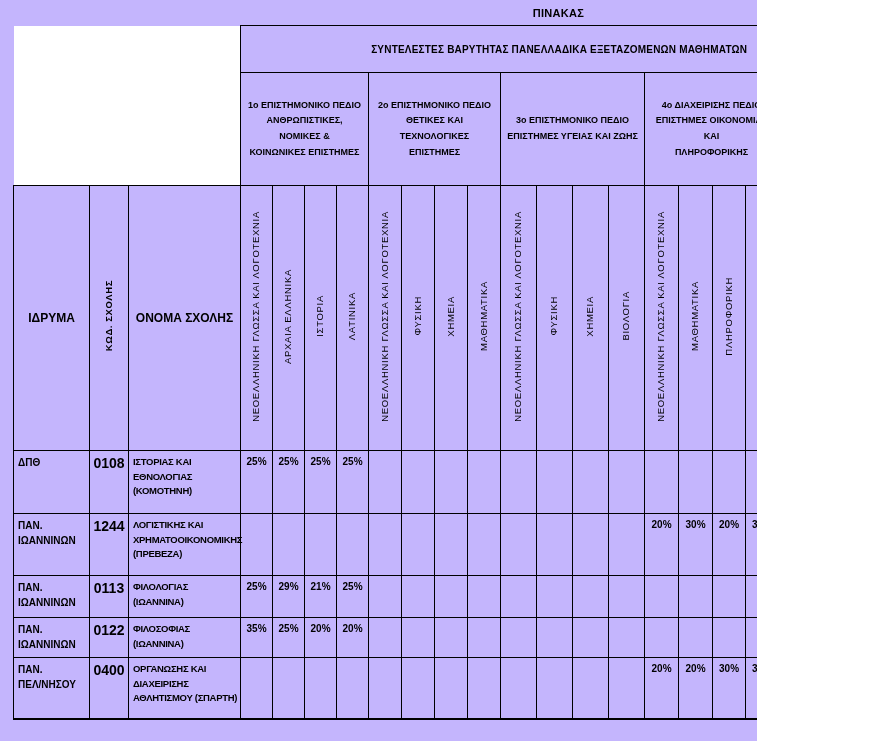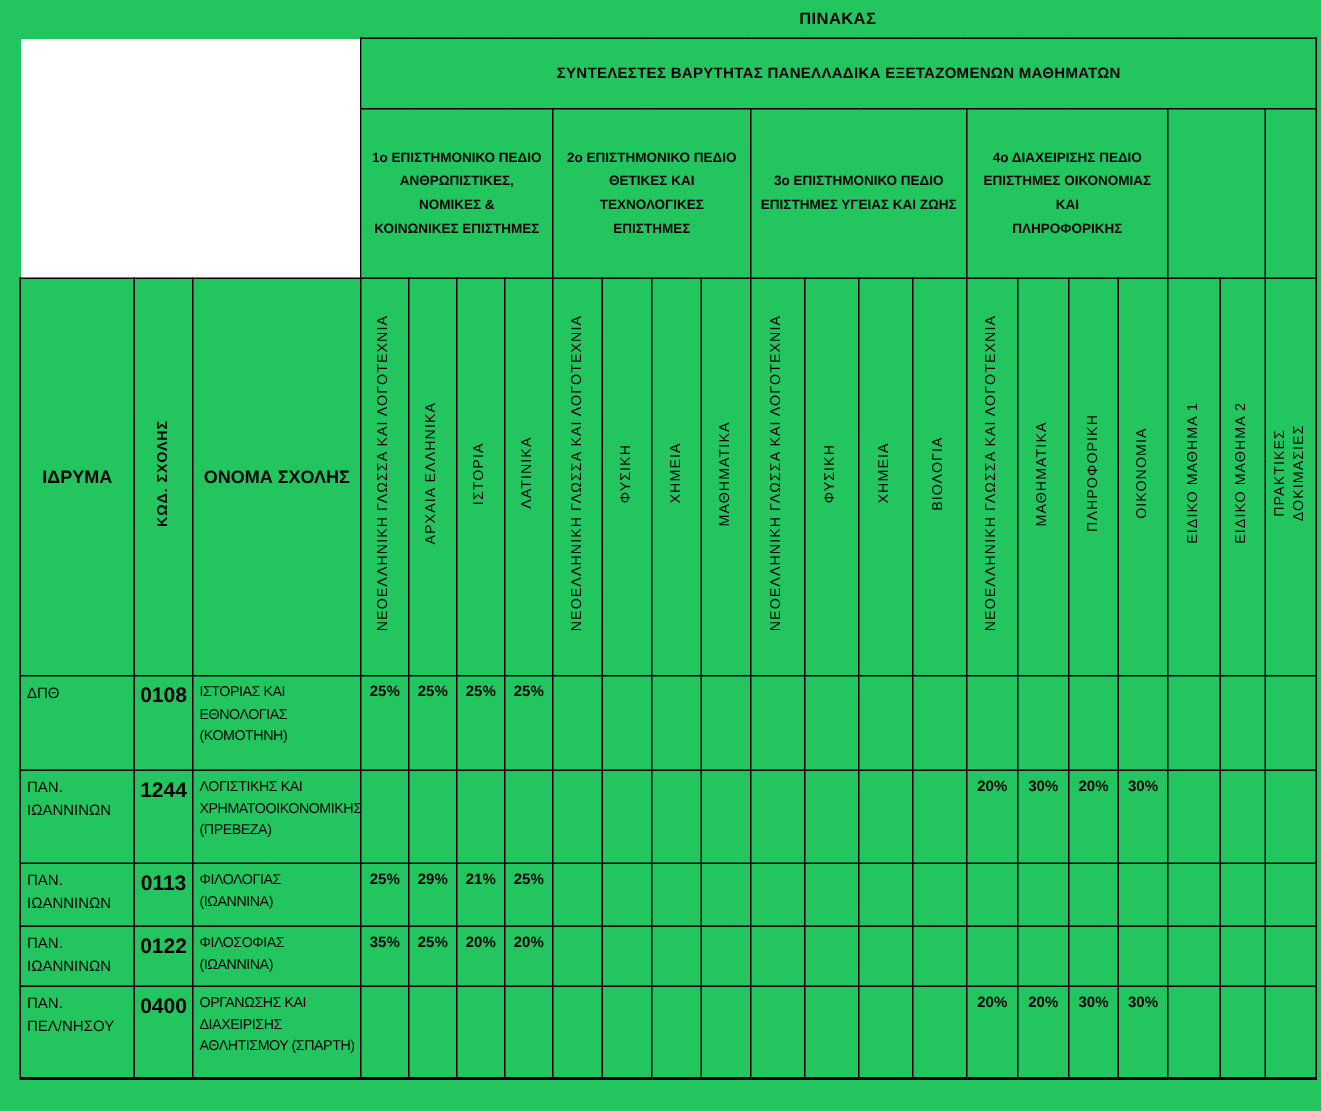--- a/index.html
+++ b/index.html
@@ -2,21 +2,21 @@
 <html><head>
 <meta charset="utf-8">
 <style>
   * { box-sizing: border-box; margin: 0; padding: 0; }
   html, body { background: #fff; }
   body {
     width: 881px; height: 741px;
     font-family: "Liberation Sans", sans-serif;
     color: #000;
   }
-  .page { position: relative; width: 881px; height: 741px; background: #22c55e; overflow: hidden; }
+  .page { position: relative; width: 757px; height: 741px; background: #c4b5fd; overflow: hidden; }
 
   .doc-title {
     position: absolute; left: 240px; top: 7px; width: 637px;
     text-align: center; font-size: 11px; font-weight: bold; letter-spacing: 0.3px;
   }
 
   table.weights {
     position: absolute; left: 13px; top: 25px; width: 864px;
     border-collapse: collapse; table-layout: fixed;
   }
@@ -60,30 +60,30 @@
     transform: rotate(180deg);
     white-space: pre-line;
     font-size: 9.5px; letter-spacing: 0.7px; line-height: 1.35;
     max-height: 258px;
   }
   .vtext.bold { font-weight: bold; letter-spacing: 0.6px; }
 
   .pre { white-space: pre-line; }
   td.inst {
     vertical-align: top; text-align: left;
-    font-size: 10px; font-weight: normal; line-height: 1.5;
+    font-size: 10px; font-weight: bold; line-height: 1.5;
     padding: 4px 2px 0 4px;
   }
   td.code {
     vertical-align: top; text-align: center;
     font-size: 14px; font-weight: bold; padding-top: 4px;
   }
   td.name {
     vertical-align: top; text-align: left;
-    font-size: 9.5px; font-weight: normal; line-height: 1.55;
+    font-size: 9.5px; font-weight: bold; line-height: 1.55;
     letter-spacing: -0.3px; padding: 4px 1px 0 4px;
   }
   td.pct {
     vertical-align: top; text-align: center;
     font-size: 10px; font-weight: bold; padding-top: 5px;
   }
 </style>
 </head>
 <body>
 

